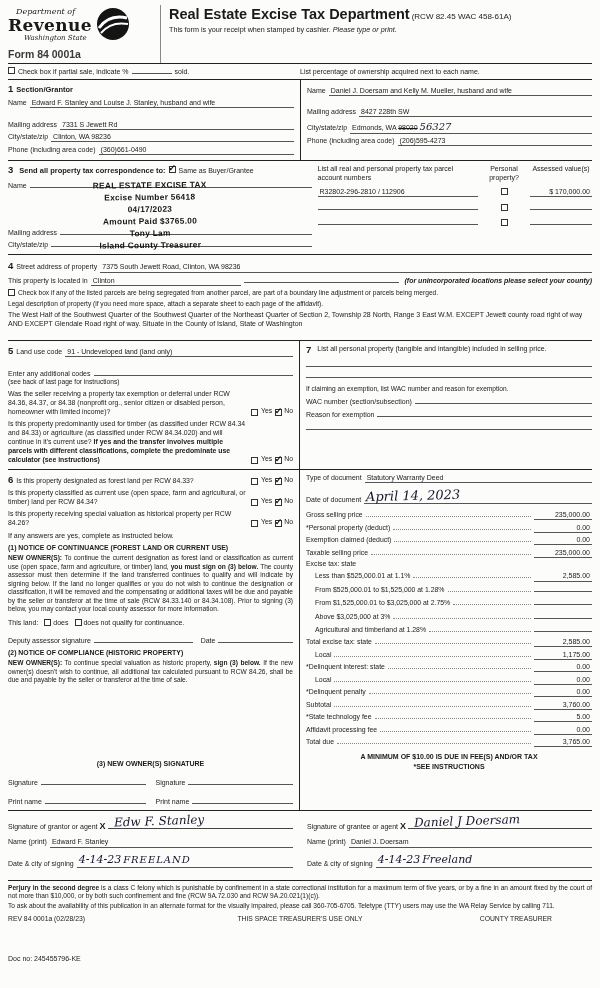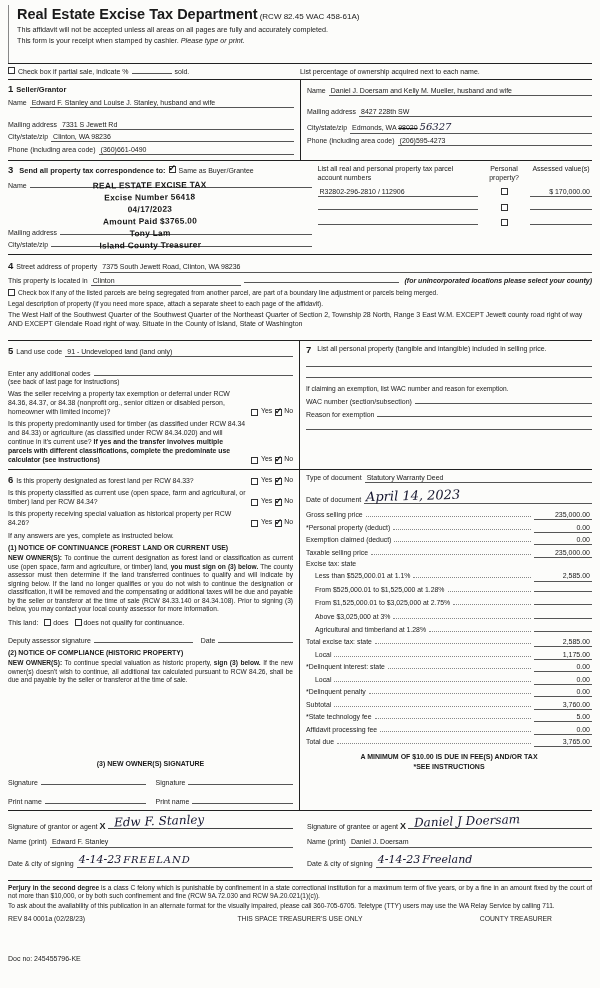--- a/index.html
+++ b/index.html
@@ -116,45 +116,59 @@
   .footrow .b{width:34%;text-align:center;}
   .footrow .c{width:33%;text-align:right;padding-right:40px;}
   .docno{margin-top:30px;font-size:7px;color:#222;}
 </style>
 </head>
 <body>
 
 <div class="page">
 
   <div class="hdr">
+    <div class="hdr-left">
+      <div class="logo-row">
+        <div>
+          <div class="dept">Department of</div>
+          <div class="rev">Revenue</div>
+          <div class="wa">Washington State</div>
+        </div>
+        <svg width="34" height="34" viewBox="0 0 34 34">
+          <circle cx="17" cy="17" r="16" fill="#141414"></circle>
+          <path d="M3 21 Q 13 7 31 11" stroke="#fff" stroke-width="3" fill="none"></path>
+          <path d="M5 26 Q 15 14 32 17" stroke="#fff" stroke-width="2" fill="none"></path>
+        </svg>
+      </div>
+      <div class="formno">Form 84 0001a</div>
+    </div>
     <div class="hdr-right">
       <div>
         <span class="title">Real Estate Excise Tax Department</span>
         <span class="title-ref">(RCW 82.45 WAC 458-61A)</span>
       </div>
-      <div class="note">This affidavit will not be accepted unless all areas on all pages are fully and accurately completed.</div>
       <div class="note"><span>This form is your receipt when stamped by cashier. </span><i>Please type or print.</i></div>
     </div>
   </div>
 
   <div class="sec partial">
     <div class="half">
       <span class="cb"></span>
       <span>Check box if partial sale, indicate %</span>
       <span class="blank40"></span>
       <span>sold.</span>
     </div>
     <div class="half">
       <span>List percentage of ownership acquired next to each name.</span>
     </div>
   </div>
 
   <div class="sec cols2">
     <div class="half">
-      <div><span class="secno">1</span><span class="sech">Seller/Grantor</span></div>
+      <div><span class="secno">1</span><span class="sech">Section/Grantor</span></div>
       <div class="fl">
           <span class="lab">Name</span>
           <span class="val">Edward F. Stanley and Louise J. Stanley, husband and wife</span>
         </div>
       <div class="gapline"></div>
       <div class="fl">
           <span class="lab">Mailing address</span>
           <span class="val">7331 S Jewett Rd</span>
         </div>
       <div class="fl">

